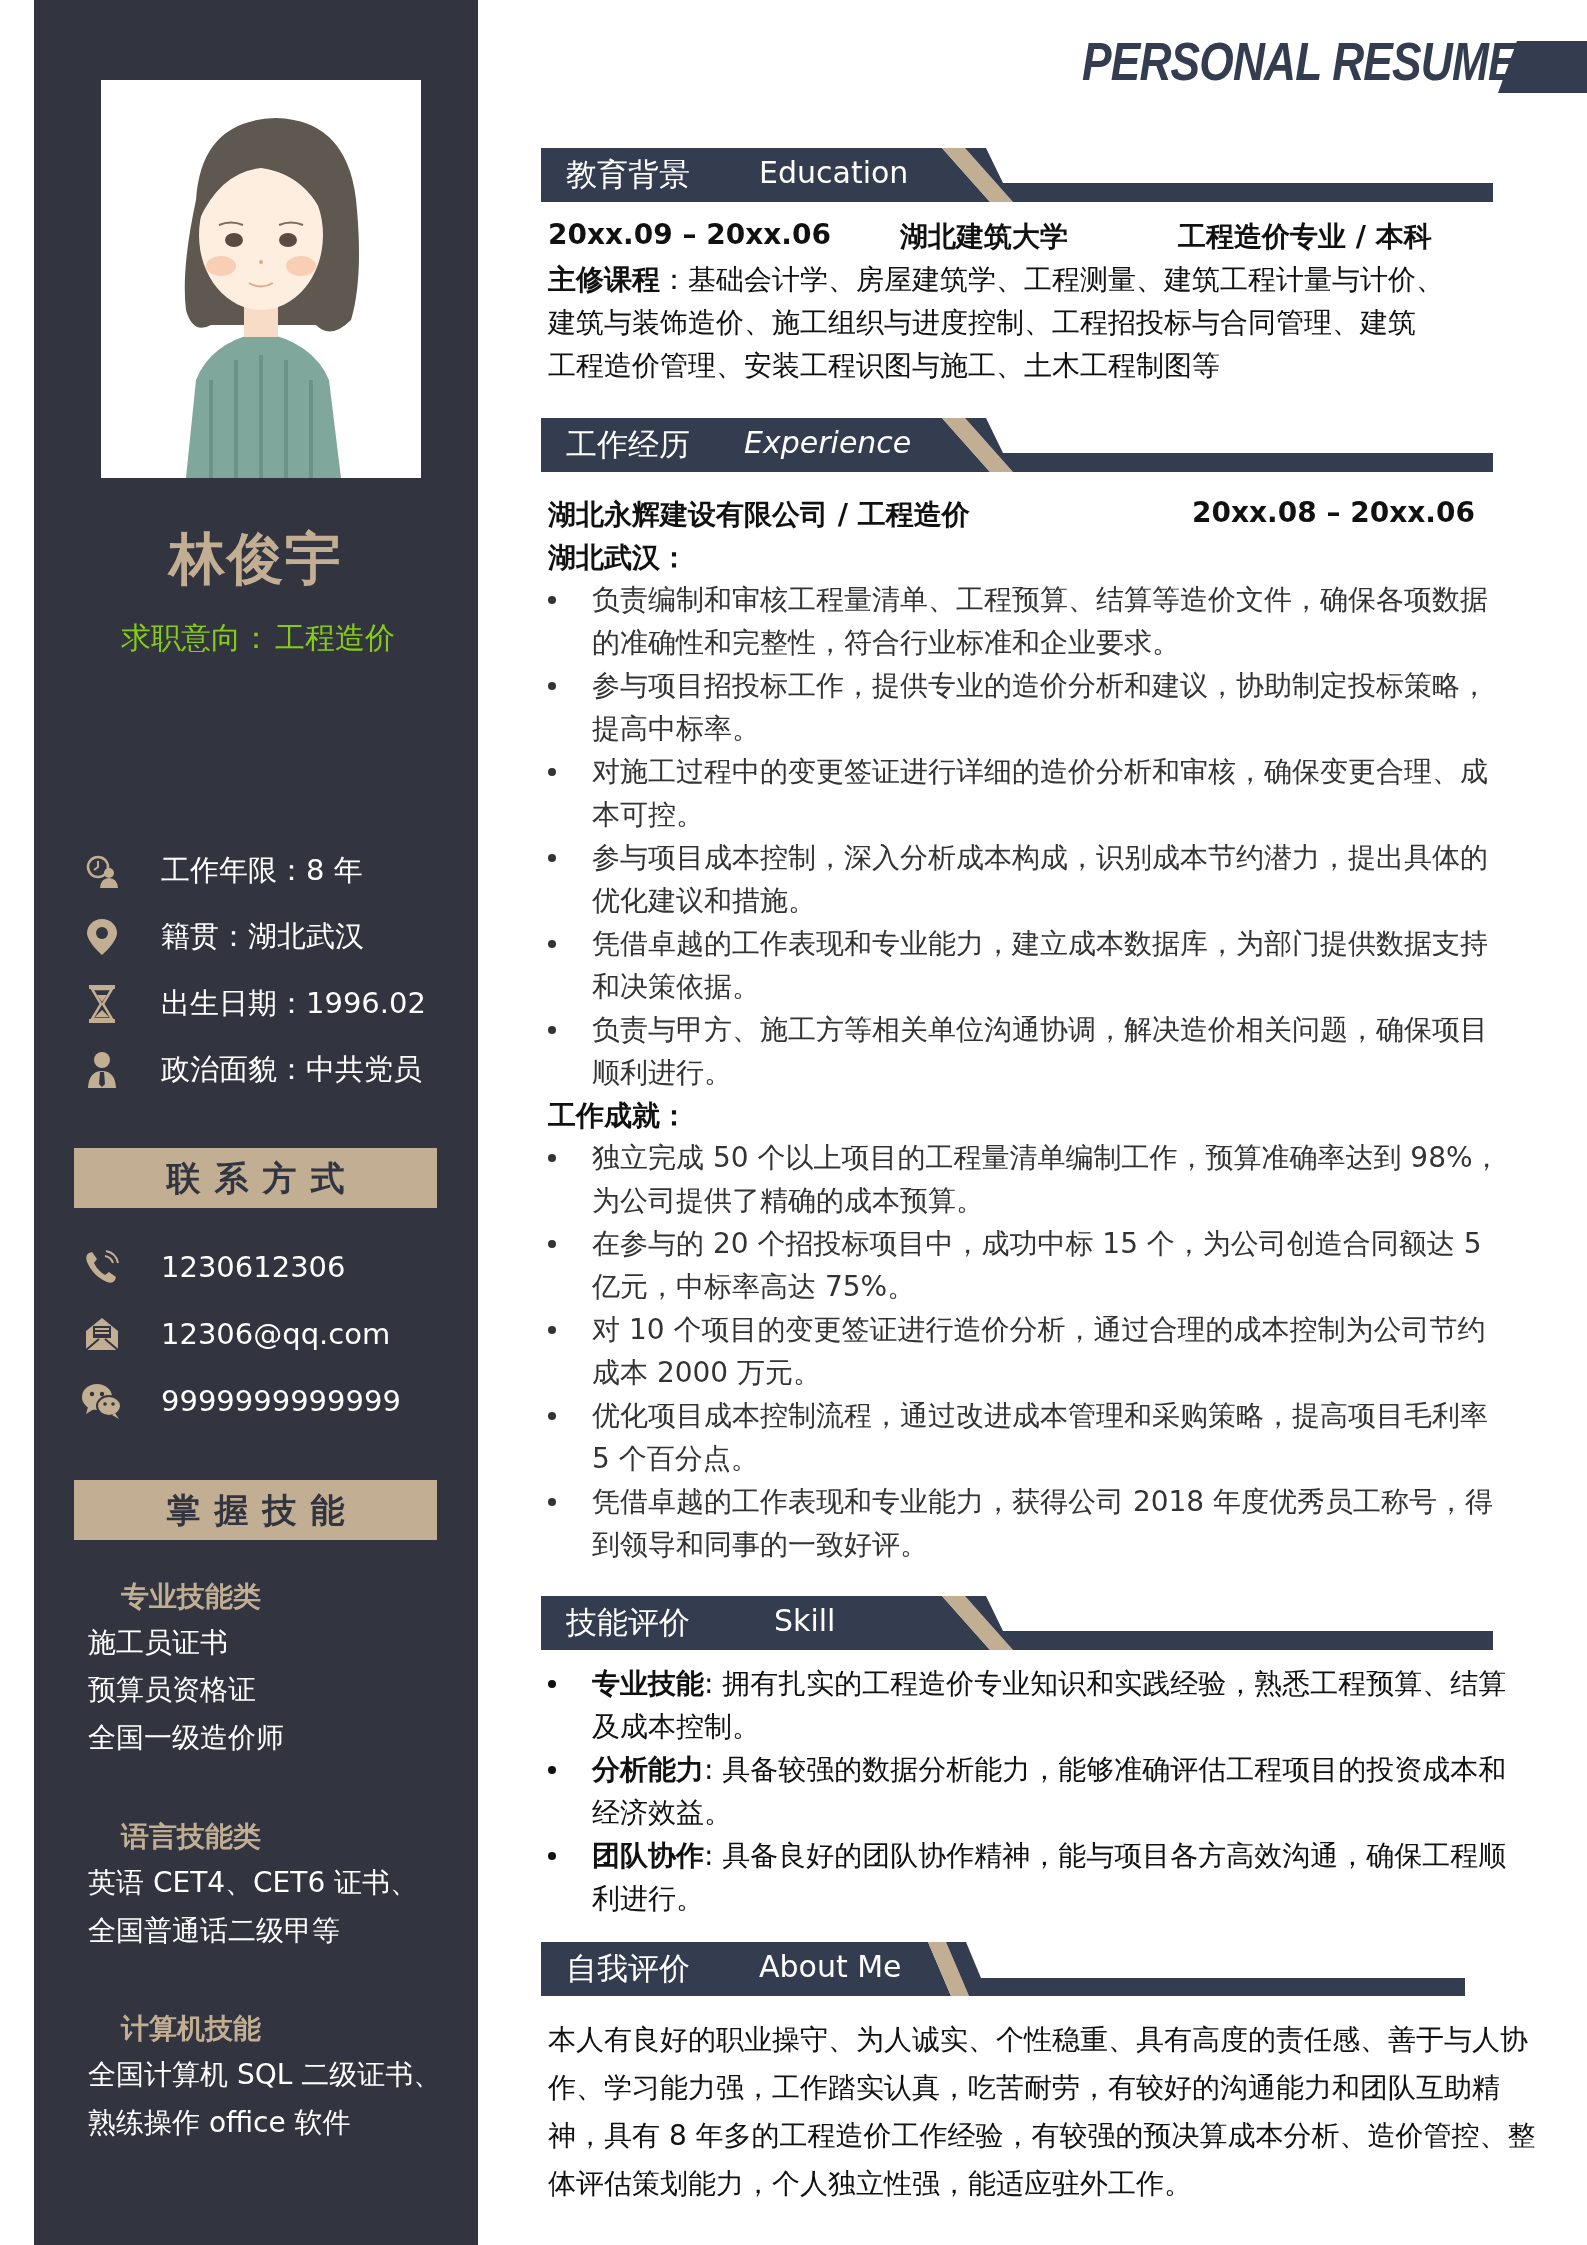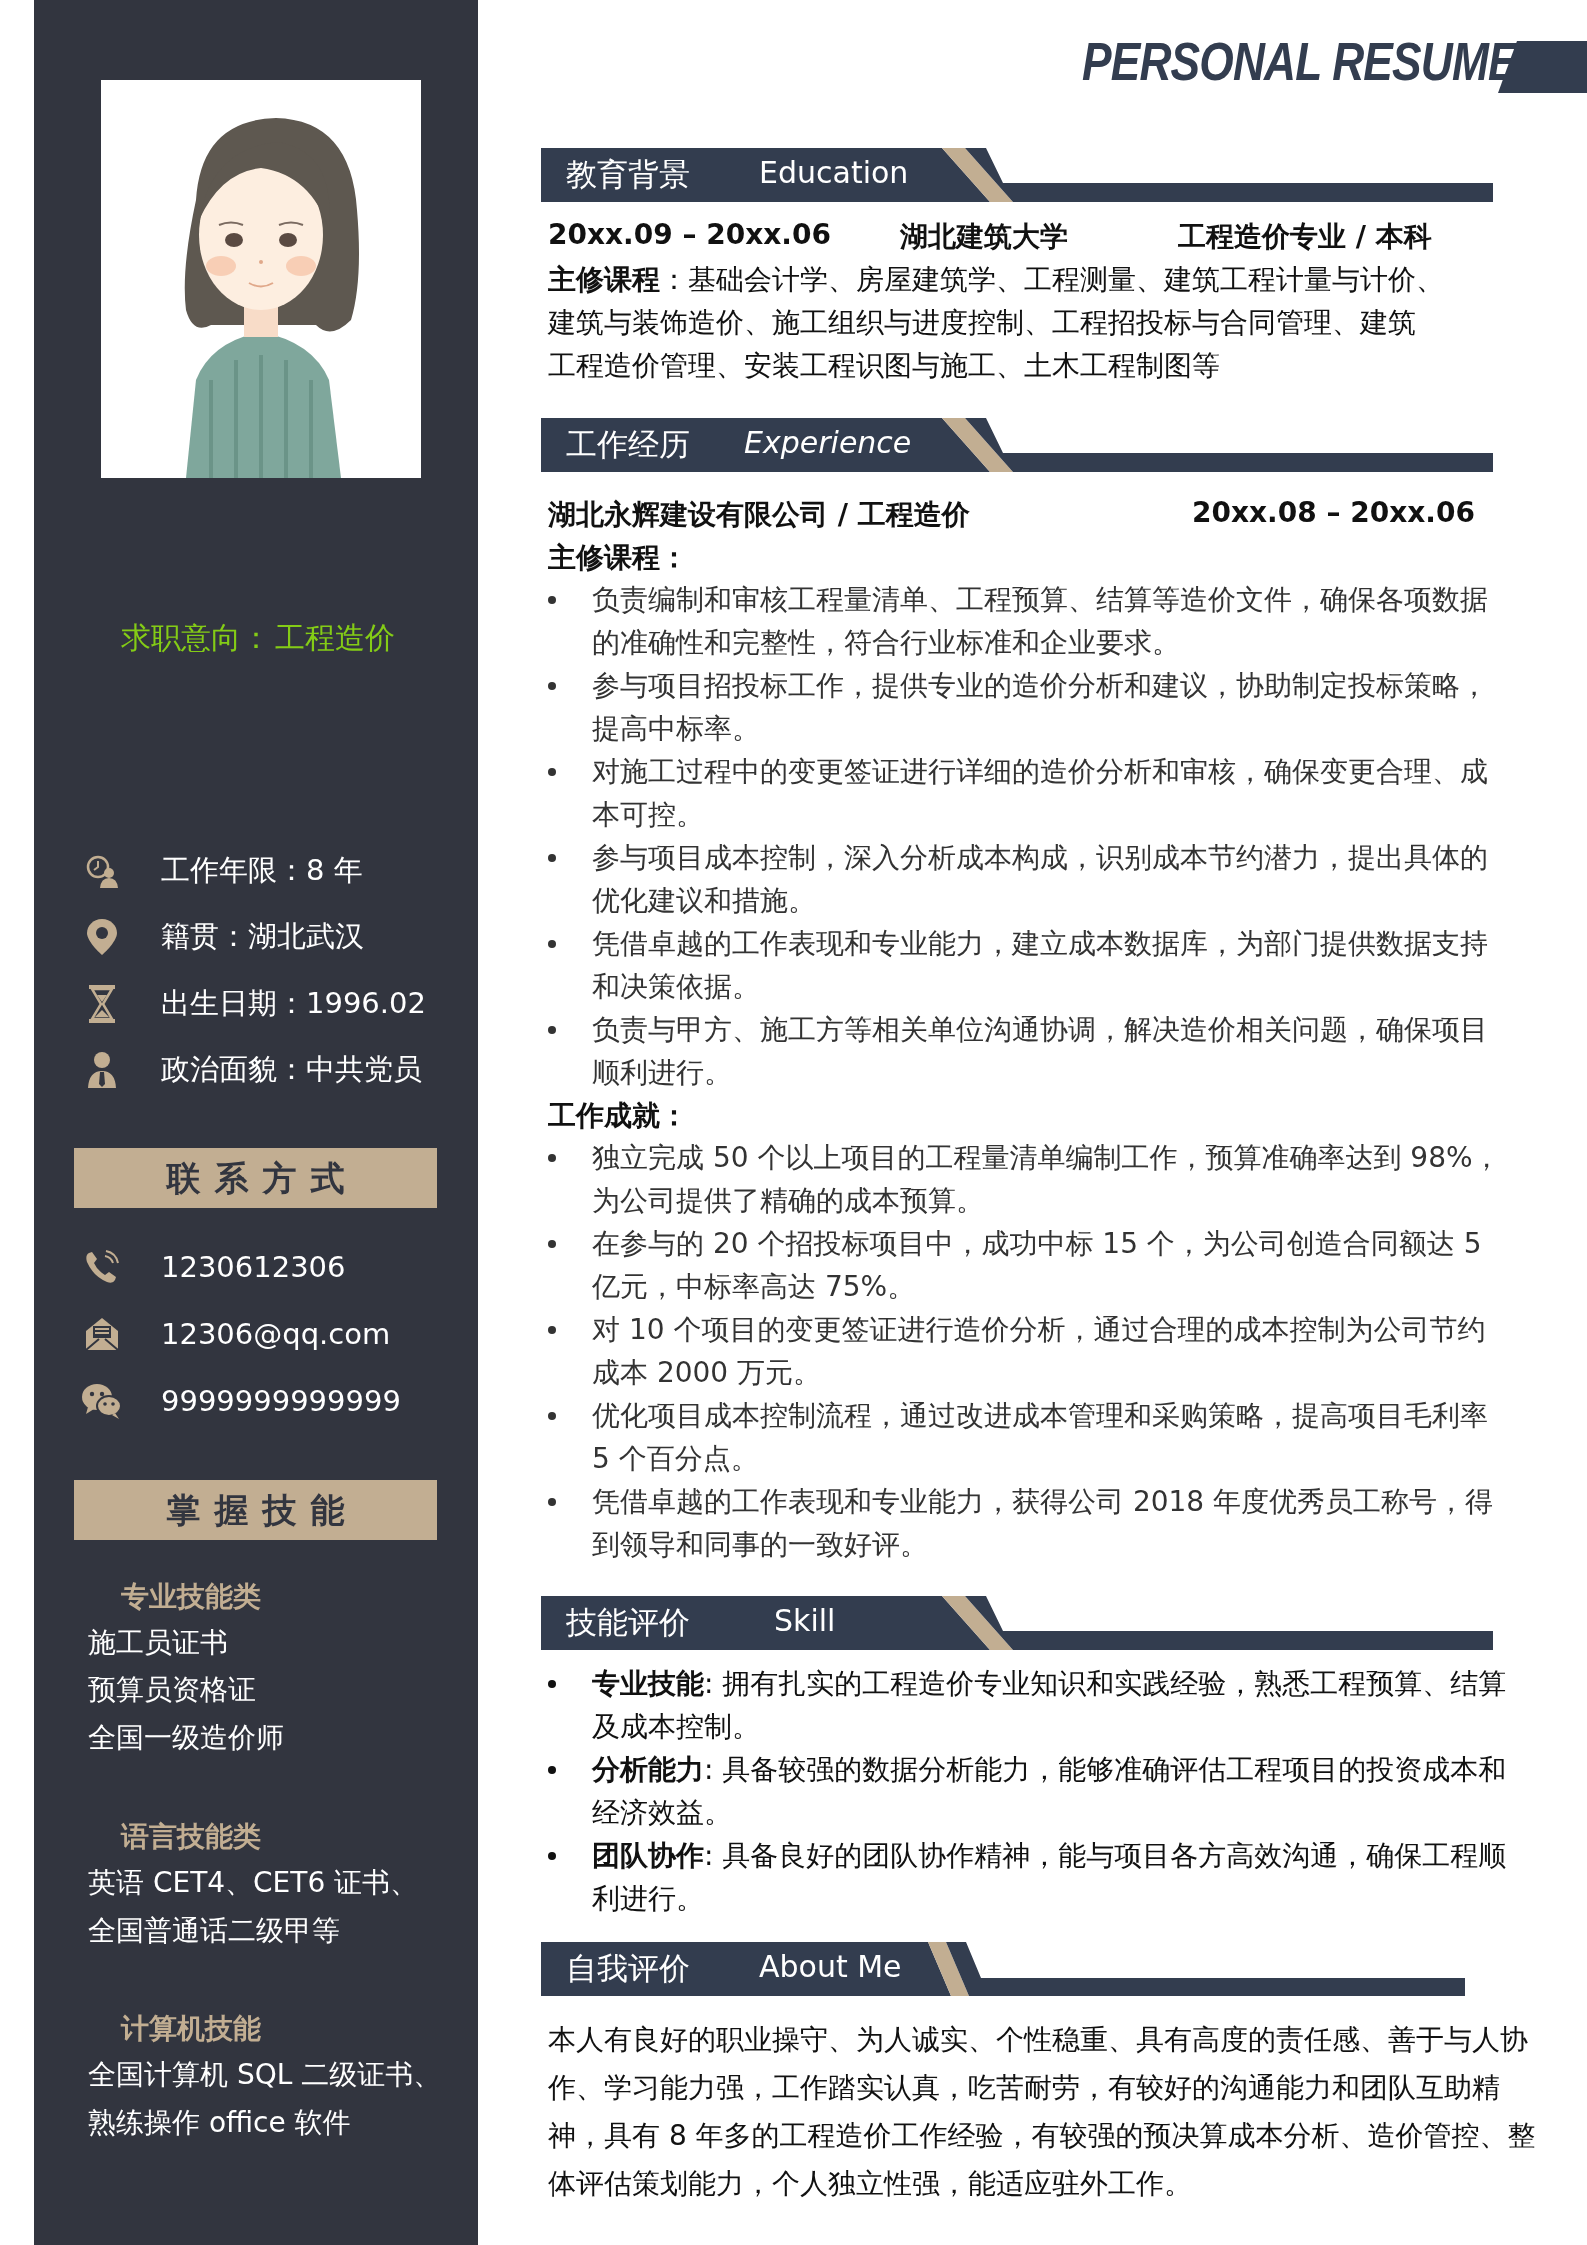--- a/index.html
+++ b/index.html
@@ -67,20 +67,21 @@
       <path d="M178 145 Q190 140 202 145" stroke="#7a6a60" stroke-width="2" fill="none"></path>
 
       <ellipse cx="120" cy="186" rx="15" ry="10" fill="#f6c6aa" opacity="0.8"></ellipse>
       <ellipse cx="200" cy="186" rx="15" ry="10" fill="#f6c6aa" opacity="0.8"></ellipse>
 
       <circle cx="160" cy="182" r="2" fill="#e0a88a"></circle>
       <path d="M148 203 Q160 210 172 203" stroke="#e0a88a" stroke-width="2" fill="none"></path>
     </svg>
   </div>
 
+  <div class="name">林俊宇</div>
   <div class="objective">
     <span>求职意向：</span><span>工程造价</span>
   </div>
 
 
   <div class="info-row" style="top:851px;">
     <span class="ic">
       <svg width="34" height="34" viewBox="0 0 34 34">
           <circle cx="13" cy="13" r="10" fill="none" stroke="#c2ae92" stroke-width="2.5"></circle>
           <path d="M13 7 L13 13 L9 16" stroke="#c2ae92" stroke-width="2" fill="none"></path>
@@ -200,21 +201,21 @@
 <div class="sec-head" style="top:418px;">
   <div class="blk"></div>
     <div class="tan"></div>
     <div class="slant"></div>
   <span class="cn">工作经历</span>
   <span class="en" style="left:203px;font-style:italic;">Experience</span>
 </div>
 
 <div class="txt-line dark bold" style="top:496px;">湖北永辉建设有限公司 / 工程造价</div>
 <div class="txt-line dark bold" style="top:496px; left:1192px;">20xx.08 – 20xx.06</div>
-<div class="txt-line dark bold" style="top:539px;">主修课程：</div>
+<div class="txt-line dark bold" style="top:539px;">湖北武汉：</div>
 
 <div class="bullet gray" style="top:578px;">
     <span class="dot" style="background:#333;"></span>
     <span class="body">负责编制和审核工程量清单、工程预算、结算等造价文件，确保各项数据的准确性和完整性，符合行业标准和企业要求。</span>
   </div>
 <div class="bullet gray" style="top:664px;">
     <span class="dot" style="background:#333;"></span>
     <span class="body">参与项目招投标工作，提供专业的造价分析和建议，协助制定投标策略，提高中标率。</span>
   </div>
 <div class="bullet gray" style="top:750px;">

